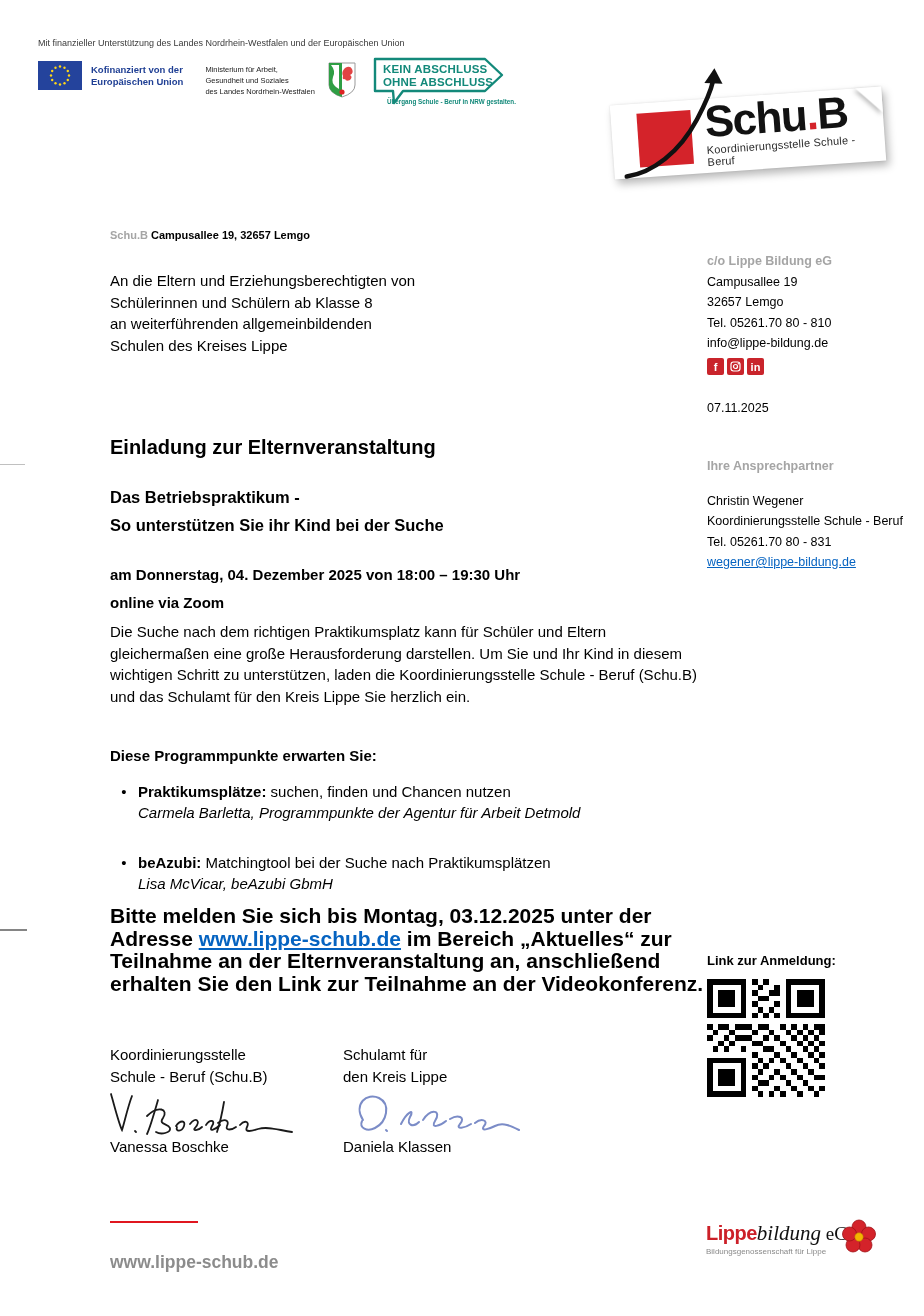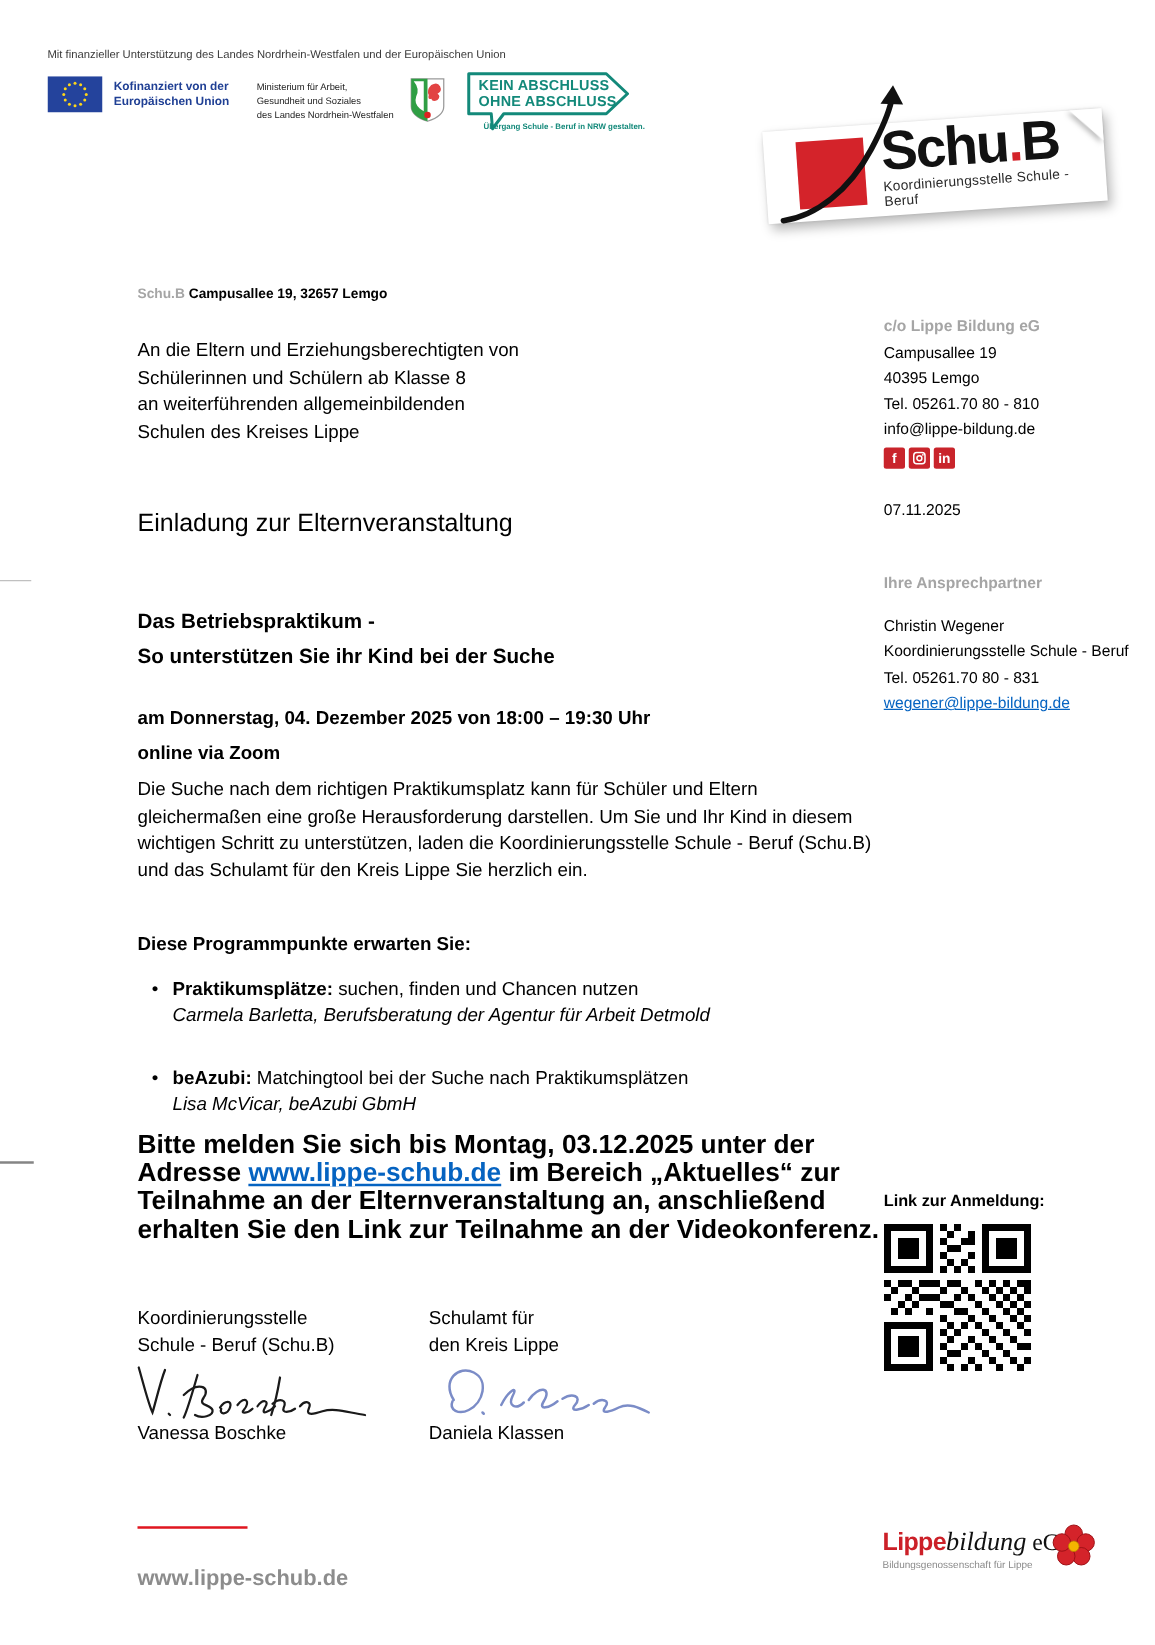--- a/index.html
+++ b/index.html
@@ -28,21 +28,21 @@
   .schub-word .dot{color:#d4232a;}
   .schub-sub{font-size:11px;color:#2b2b2b;margin-top:0;letter-spacing:.2px;}
   .schub-arrow{position:absolute;left:8px;top:-32px;overflow:visible;}
   
   .fold1{position:absolute;left:0;top:464px;width:25px;height:1px;background:#c0c0c0;}
   .fold2{position:absolute;left:0;top:929px;width:27px;height:2px;background:#858585;}
   
   .sender{position:absolute;left:110px;top:229px;font-size:11px;font-weight:bold;}
   .gray{color:#a5a5a5;}
   .recipient{position:absolute;left:110px;top:270px;font-size:15px;line-height:21.5px;}
-  .title{position:absolute;left:110px;top:408px;font-size:20px;font-weight:normal;}
+  .title{position:absolute;left:110px;top:436px;font-size:20px;font-weight:bold;}
   .subtitle{position:absolute;left:110px;top:483px;font-size:16.5px;font-weight:bold;line-height:28px;}
   .datetime{position:absolute;left:110px;top:561px;font-size:15px;font-weight:bold;line-height:28px;}
   .intro{position:absolute;left:110px;top:621px;width:592px;font-size:15px;line-height:21.5px;}
   .program{position:absolute;left:110px;top:745px;width:592px;font-size:15px;line-height:21.5px;}
   .program-header{font-weight:bold;margin-bottom:14px;}
   .bullet-item{display:flex;margin-bottom:28px;}
   .bullet{width:28px;text-align:center;flex:0 0 28px;}
   .b{font-weight:bold;}
   .speaker{font-style:italic;}
   .register{position:absolute;left:110px;top:905px;width:596px;font-size:21px;font-weight:bold;line-height:22.5px;}
@@ -156,21 +156,21 @@
   <div class="recipient">
     <div>An die Eltern und Erziehungsberechtigten von</div>
     <div>Schülerinnen und Schülern ab Klasse 8</div>
     <div>an weiterführenden allgemeinbildenden</div>
     <div>Schulen des Kreises Lippe</div>
   </div>
 
   <div class="side side-contact">
     <div class="side-org">c/o Lippe Bildung eG</div>
     <div>Campusallee 19</div>
-    <div>40395 Lemgo</div>
+    <div>32657 Lemgo</div>
     <div>Tel. 05261.70 80 - 810</div>
     <div>info@lippe-bildung.de</div>
   </div>
   <div class="social">
     <div class="soc">f</div>
     <div class="soc">
       <svg width="11" height="11" viewBox="0 0 11 11">
           <rect x="1" y="1" width="9" height="9" rx="2.4" fill="none" stroke="#fff" stroke-width="1.2"></rect>
           <circle cx="5.5" cy="5.5" r="2" fill="none" stroke="#fff" stroke-width="1.2"></circle>
           <circle cx="8.3" cy="2.8" r=".7" fill="#fff"></circle>
@@ -197,21 +197,21 @@
     <div>online via Zoom</div>
   </div>
   <div class="intro">Die Suche nach dem richtigen Praktikumsplatz kann für Schüler und Eltern gleichermaßen eine große Herausforderung darstellen. Um Sie und Ihr Kind in diesem wichtigen Schritt zu unterstützen, laden die Koordinierungsstelle Schule - Beruf (Schu.B) und das Schulamt für den Kreis Lippe Sie herzlich ein.</div>
 
   <div class="program">
     <div class="program-header">Diese Programmpunkte erwarten Sie:</div>
     <div class="bullet-item">
       <span class="bullet">•</span>
       <div>
         <span class="b">Praktikumsplätze:</span><span> suchen, finden und Chancen nutzen</span>
-        <div class="speaker">Carmela Barletta, Berufsberatung der Agentur für Arbeit Detmold</div>
+        <div class="speaker">Carmela Barletta, Programmpunkte der Agentur für Arbeit Detmold</div>
       </div>
     </div>
     <div class="bullet-item">
       <span class="bullet">•</span>
       <div>
         <span class="b">beAzubi:</span><span> Matchingtool bei der Suche nach Praktikumsplätzen</span>
         <div class="speaker">Lisa McVicar, beAzubi GbmH</div>
       </div>
     </div>
   </div>

